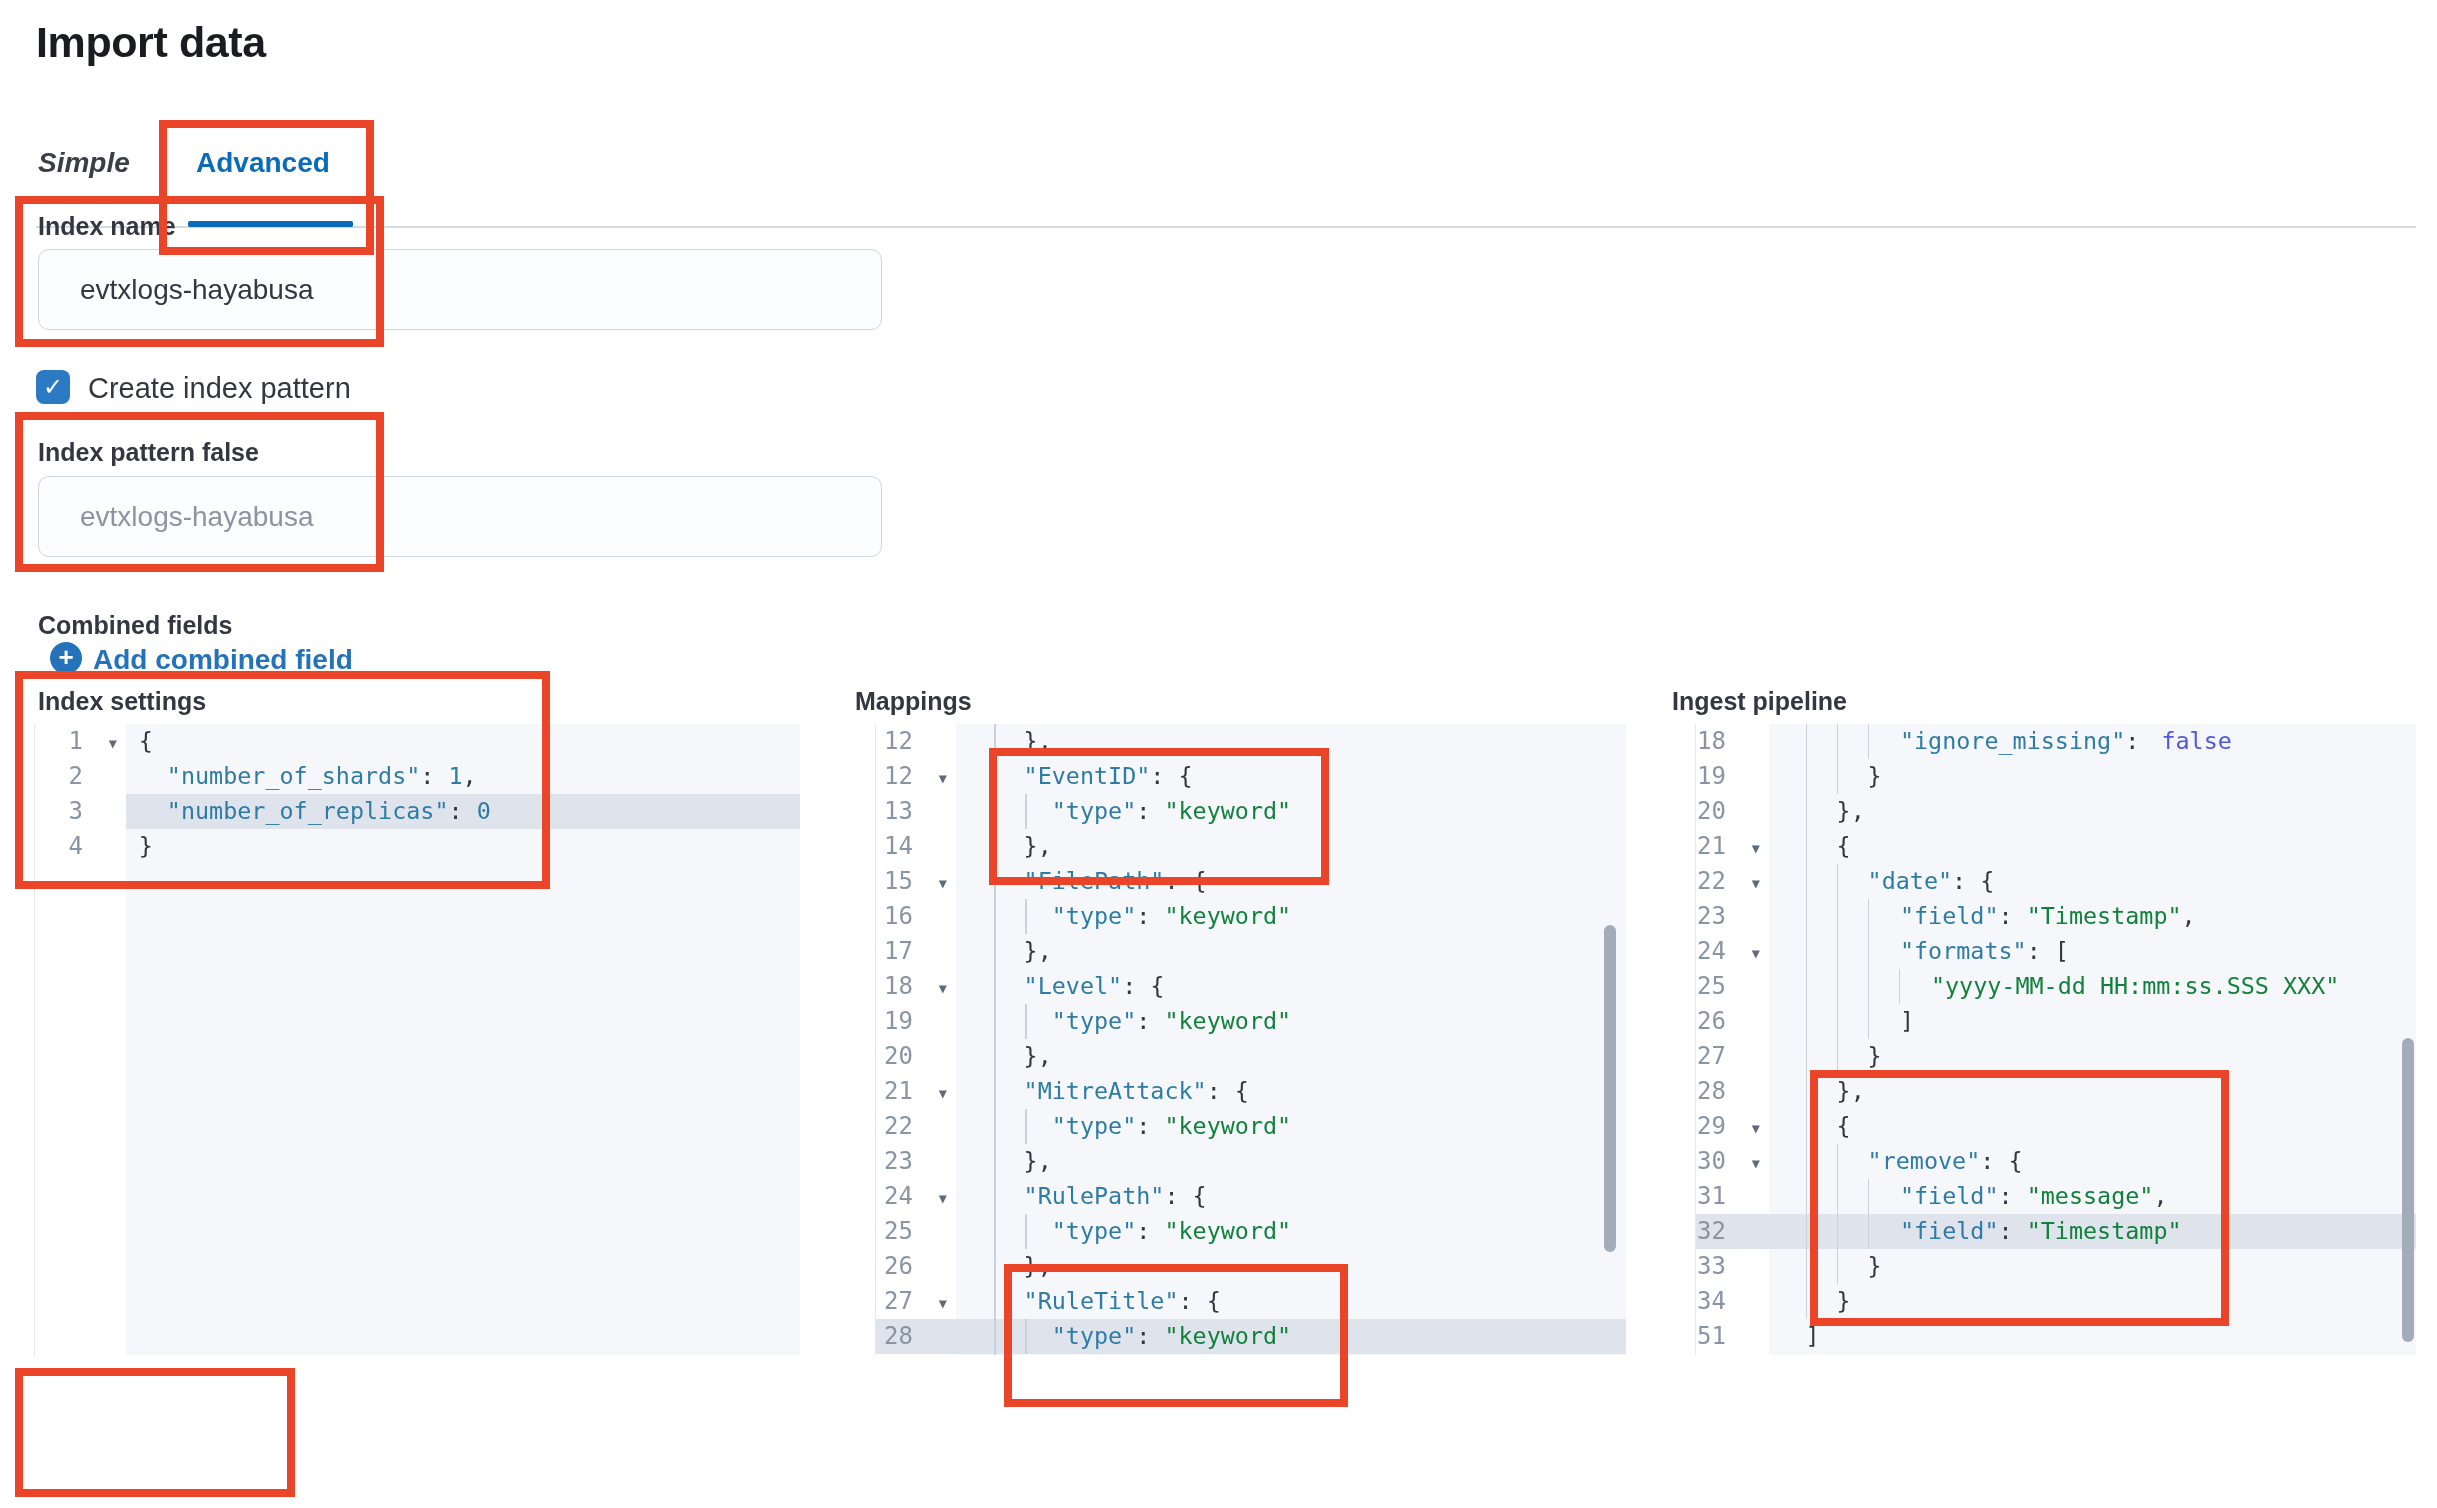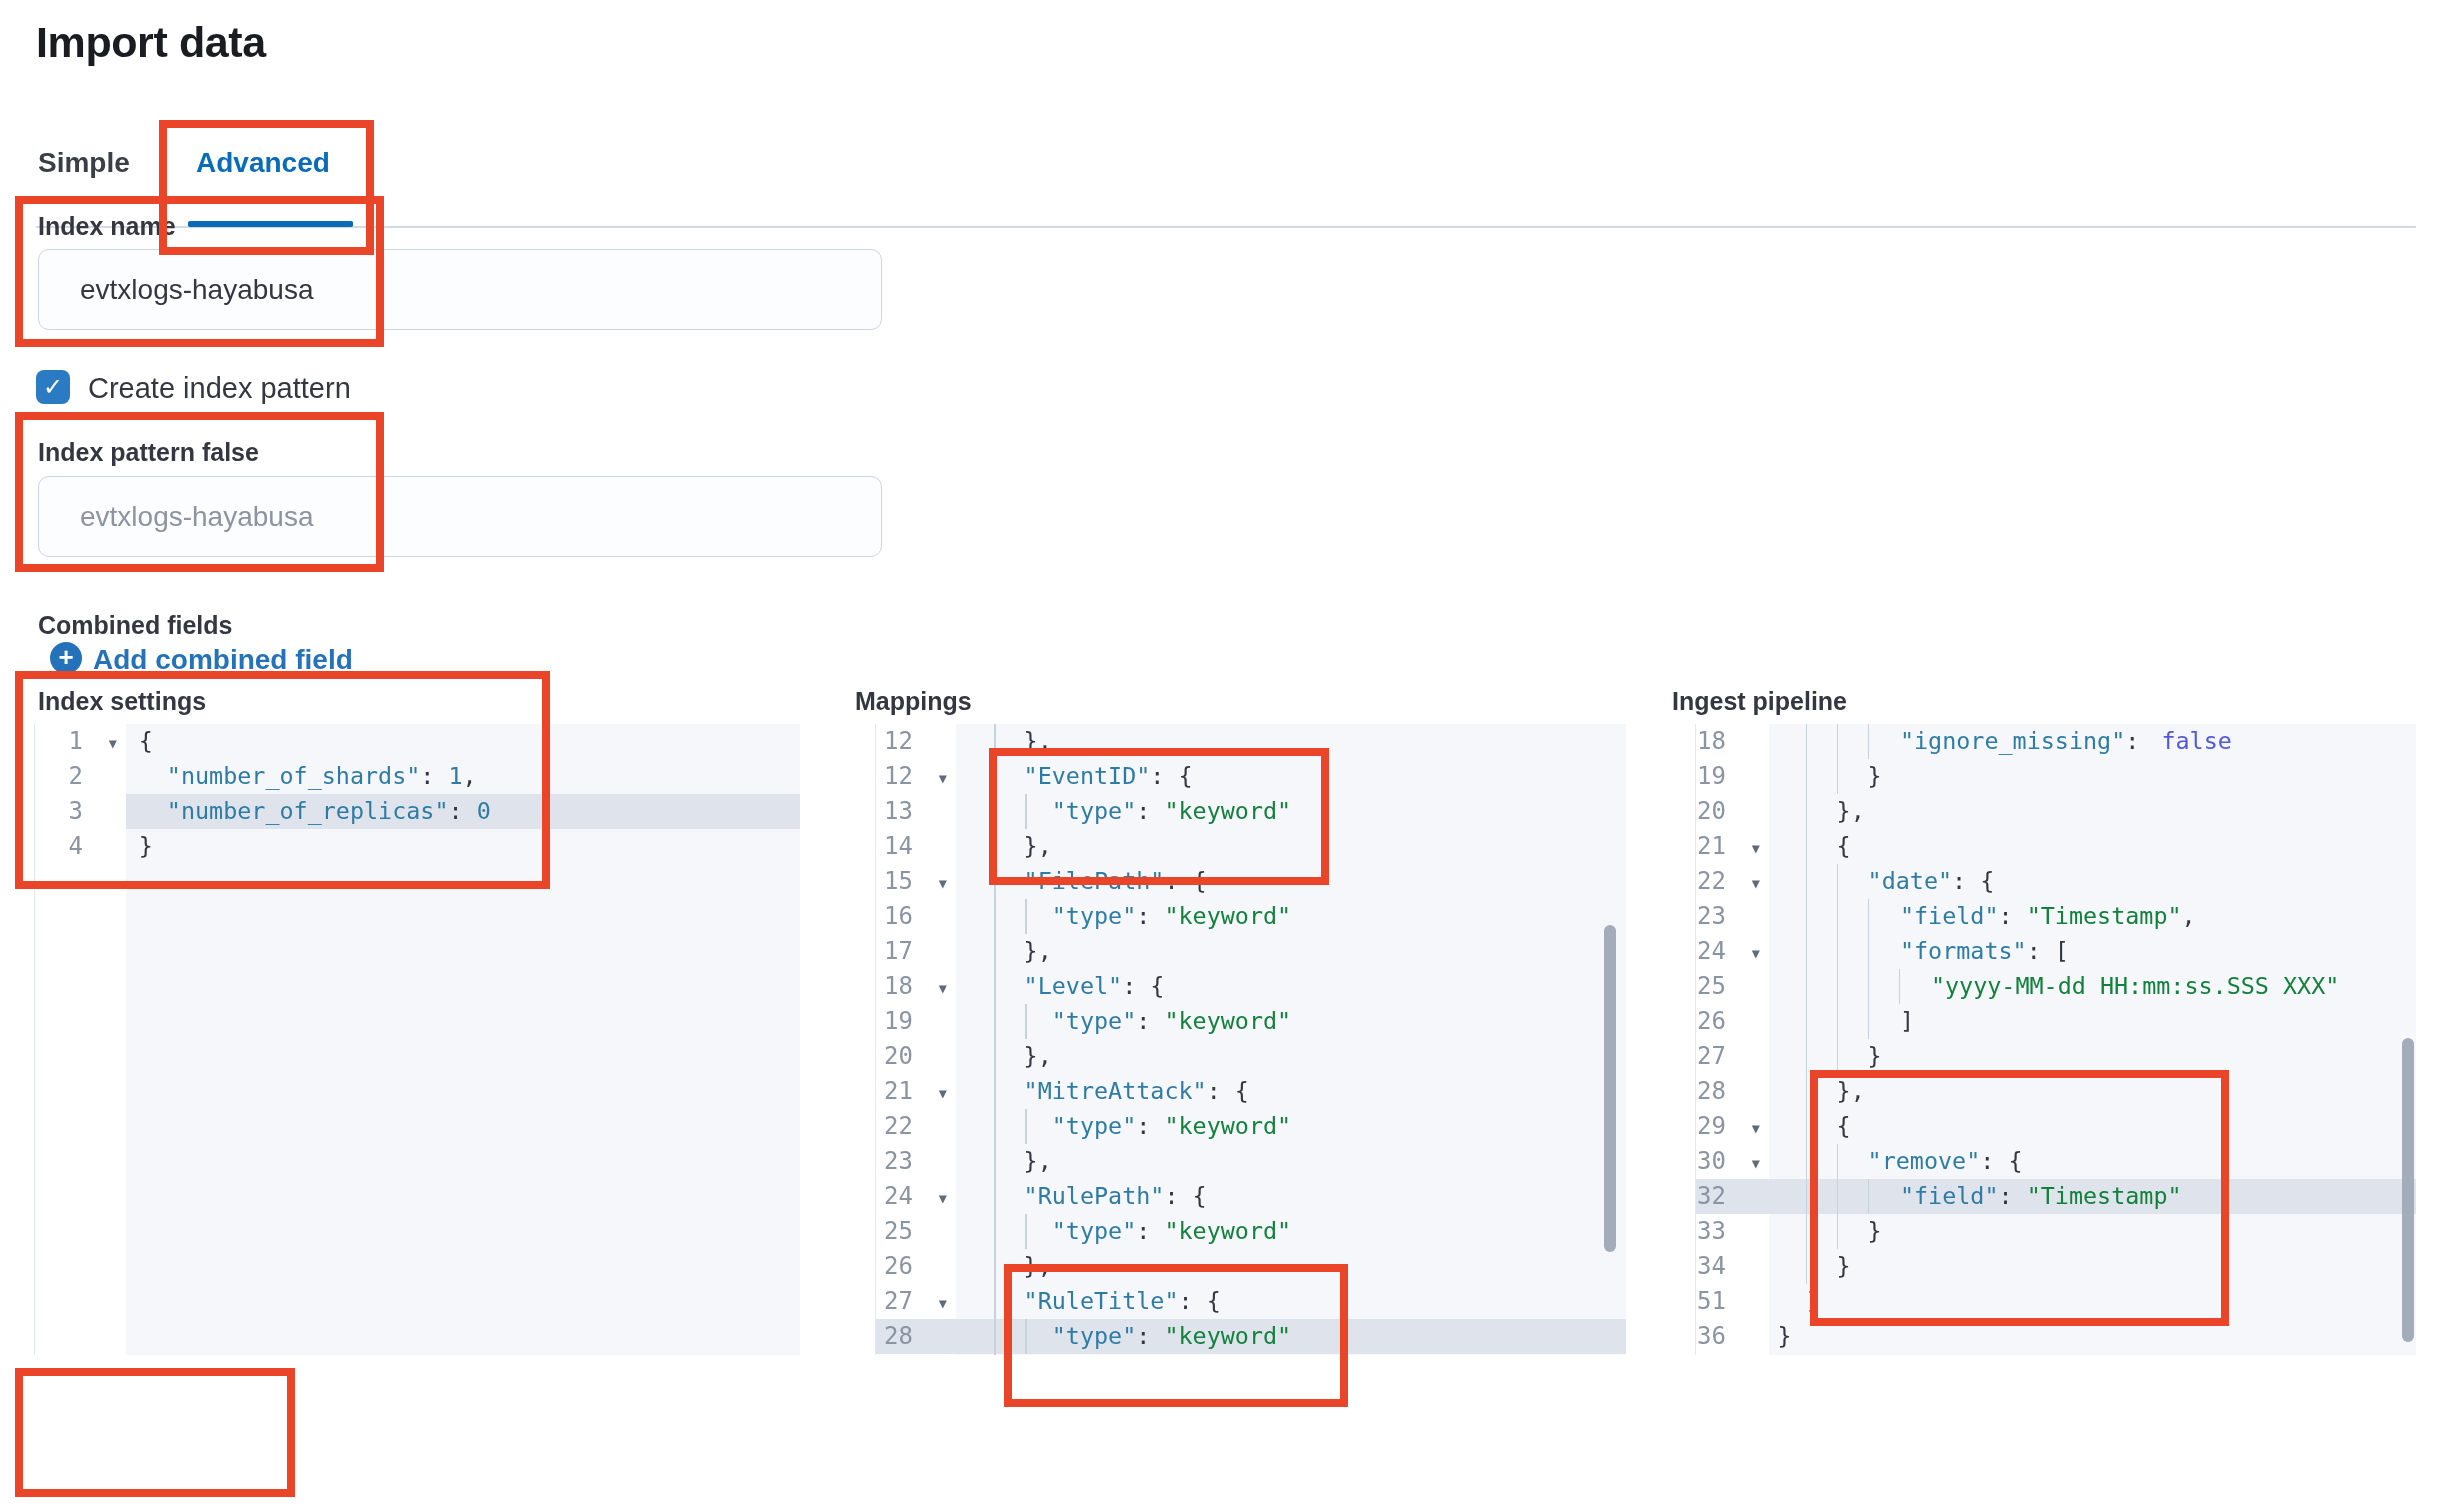--- a/index.html
+++ b/index.html
@@ -2,21 +2,21 @@
 <html style="font-size:14.4px"><head>
 <meta charset="utf-8">
 <style>
   html,body{margin:0;padding:0;background:#fff;}
   .screen{position:relative;width:2416px;height:1508px;background:#ffffff;overflow:hidden;
           font-family:"Liberation Sans",sans-serif;color:#343741;}
 
   
   .page-title{position:absolute;left:36px;top:18px;font-size:43px;font-weight:700;color:#1a1c21;letter-spacing:-0.4px;}
   .tab{position:absolute;top:147px;font-size:28px;font-weight:700;cursor:pointer;}
-  .tab-simple{left:38px;color:#3a3f47;}
+  .tab-simple{left:38px;color:#3a3f47;font-style:italic;}
   .tab-advanced{left:196px;color:#0a6cb8;}
   .tab-underline{position:absolute;left:188px;top:221px;width:165px;height:6.3px;background:#0a6cb8;border-radius:1.8px;z-index:5;}
   .tabs-divider{position:absolute;left:36px;top:226px;width:2402px;height:1.8px;background:#d3dae6;}
 
   
   .field-label{position:absolute;font-size:25px;font-weight:700;color:#343741;}
   .lbl-index-name{left:38px;top:212px;}
   .lbl-index-pattern{left:38px;top:438px;}
   .lbl-combined{left:38px;top:593px;margin-top:18px;}
   .lbl-editor{top:687px;}
@@ -255,20 +255,24 @@
         <div class="cd" style="padding-left: 4.8ch;"><span class="guide" style="left: 2.6ch;"></span><span class="tk-p">},</span></div>
       </div>
       <div class="ed-row">
         <div class="ln">29<span class="fold">▼</span></div>
         <div class="cd" style="padding-left: 4.8ch;"><span class="guide" style="left: 2.6ch;"></span><span class="tk-p">{</span></div>
       </div>
       <div class="ed-row">
         <div class="ln">30<span class="fold">▼</span></div>
         <div class="cd" style="padding-left: 7ch;"><span class="guide" style="left: 2.6ch;"></span><span class="guide" style="left: 4.8ch;"></span><span class="tk-k">"remove"</span><span class="tk-p">: {</span></div>
       </div>
+      <div class="ed-row">
+        <div class="ln">31</div>
+        <div class="cd" style="padding-left: 9.3ch;"><span class="guide" style="left: 2.6ch;"></span><span class="guide" style="left: 4.8ch;"></span><span class="guide" style="left: 7ch;"></span><span class="tk-k">"field"</span><span class="tk-p">: </span><span class="tk-s">"message"</span><span class="tk-p">,</span></div>
+      </div>
       <div class="ed-row hl">
         <div class="ln">32</div>
         <div class="cd" style="padding-left: 9.3ch;"><span class="guide" style="left: 2.6ch;"></span><span class="guide" style="left: 4.8ch;"></span><span class="guide" style="left: 7ch;"></span><span class="tk-k">"field"</span><span class="tk-p">: </span><span class="tk-s">"Timestamp"</span></div>
       </div>
       <div class="ed-row">
         <div class="ln">33</div>
         <div class="cd" style="padding-left: 7ch;"><span class="guide" style="left: 2.6ch;"></span><span class="guide" style="left: 4.8ch;"></span><span class="tk-p">}</span></div>
       </div>
       <div class="ed-row">
         <div class="ln">34</div>

